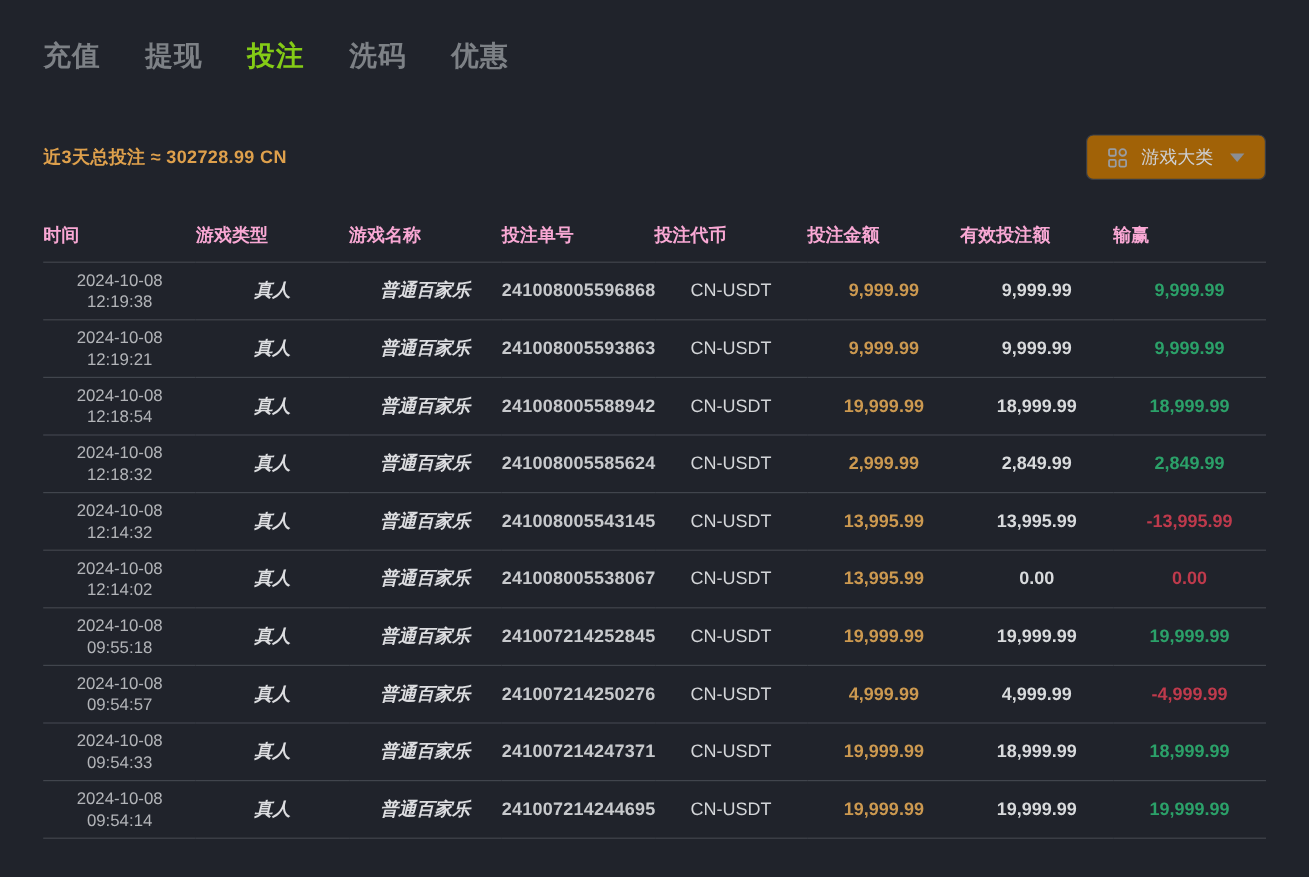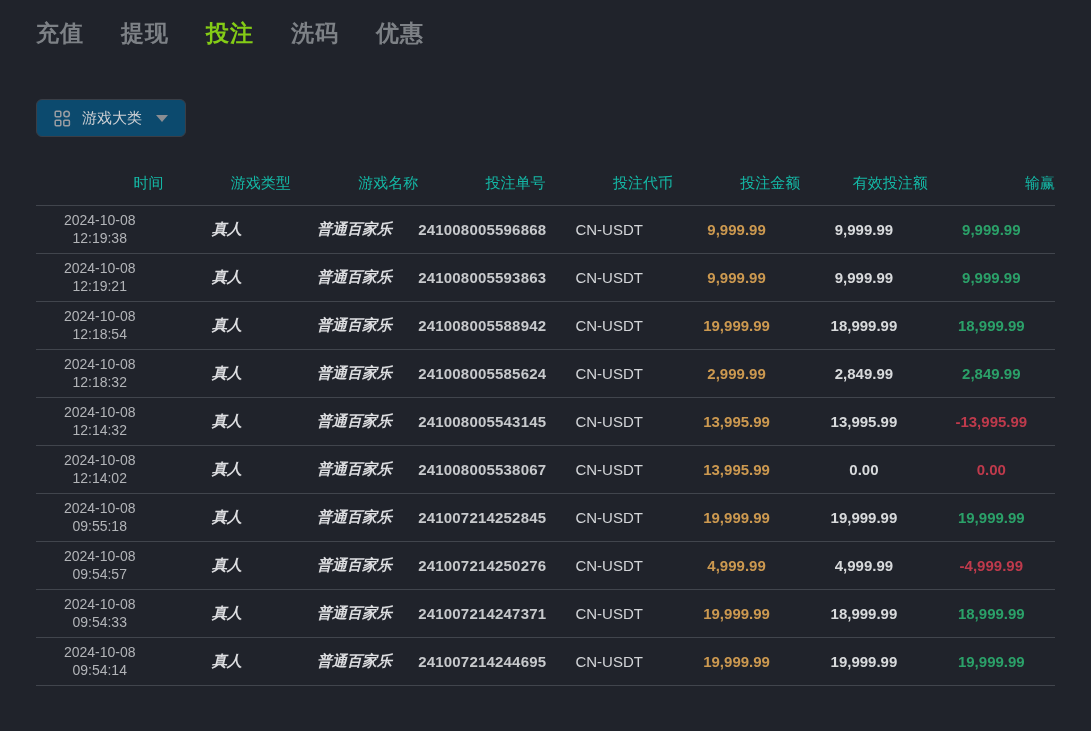--- a/index.html
+++ b/index.html
@@ -3,56 +3,56 @@
 <meta charset="utf-8">
 <style>
   * { margin:0; padding:0; box-sizing:border-box; }
   html,body { width:1091px; height:731px; }
   body {
     background:#20232b;
     font-family:"Liberation Sans","DejaVu Sans",sans-serif;
     color:#d9dadd;
     overflow:hidden;
   }
-  .page { padding:14px 36px 0 36px; }
+  .page { padding:14px 36px 0 36px;margin-top:13px; }
 
   
   .nav { display:flex; gap:37px; padding-top:4px; }
   .tab {
     font-size:23px; font-weight:700; color:#7d8186;
     cursor:pointer; letter-spacing:1px;
   }
   .tab.active { color:#84cc16; }
 
   
   .summary-row {
     display:flex; justify-content:space-between; align-items:center;
     margin-top:50px; height:38px;
   }
   .summary { color:#dea04c; font-size:15px; font-weight:700; letter-spacing:0.3px; }
   .filter-group { display:flex; gap:16px; }
   .filter-btn {
     display:flex; align-items:center; gap:11px;
     height:38px; padding:0 17px;
-    background:#0c4a6e; border:1px solid #3a3e46; border-radius:6px;
+    background:#a16207; border:1px solid #3a3e46; border-radius:6px;
     color:#ced0d4; font-size:15px; cursor:pointer;
   }
   .filter-btn .icon { display:flex; align-items:center; }
   .caret {
     width:0; height:0; margin-left:3px;
     border-left:6px solid transparent;
     border-right:6px solid transparent;
     border-top:7px solid #8b8e93;
   }
 
   
   table { width:100%; border-collapse:collapse; margin-top:26px; table-layout:fixed; }
   th {
-    color:#14b8a6; font-size:15px; font-weight:400;
-    height:42px; text-align:right; vertical-align:middle;
+    color:#f9a8d4; font-size:15px; font-weight:700;
+    height:42px; text-align:left; vertical-align:middle;
   }
   td {
     height:48px; text-align:center; vertical-align:middle;
     border-top:1px solid #41454d;
     font-size:15px;
   }
   tbody tr:last-child td { border-bottom:1px solid #41454d; }
   .cell-time { color:#b2b4b8; font-size:14px; line-height:1.3; font-weight:400; }
   .cell-type, .cell-name { color:#dcdde0; font-weight:700;font-style:italic; }
   .cell-order { color:#c7c9cc; font-weight:700; letter-spacing:0.2px; }
@@ -70,20 +70,25 @@
 
   <div class="nav">
     <div class="tab">充值</div>
     <div class="tab">提现</div>
     <div class="tab active">投注</div>
     <div class="tab">洗码</div>
     <div class="tab">优惠</div>
   </div>
 
   <div class="summary-row">
+    <div class="summary">
+      <span>近3天总投注</span>
+      <span>≈</span>
+      <span>302728.99 CN</span>
+    </div>
     <div class="filter-group">
       <div class="filter-btn">
         <span class="icon">
           <svg width="17" height="17" viewBox="0 0 17 17" fill="none">
             <rect x="1.2" y="1.2" width="5.6" height="5.6" rx="1" stroke="#9a9da2" stroke-width="1.5"></rect>
             <circle cx="12.6" cy="4" r="2.8" stroke="#9a9da2" stroke-width="1.5"></circle>
             <rect x="1.2" y="10.2" width="5.6" height="5.6" rx="1" stroke="#9a9da2" stroke-width="1.5"></rect>
             <rect x="9.8" y="10.2" width="5.6" height="5.6" rx="1" stroke="#9a9da2" stroke-width="1.5"></rect>
           </svg>
         </span>

